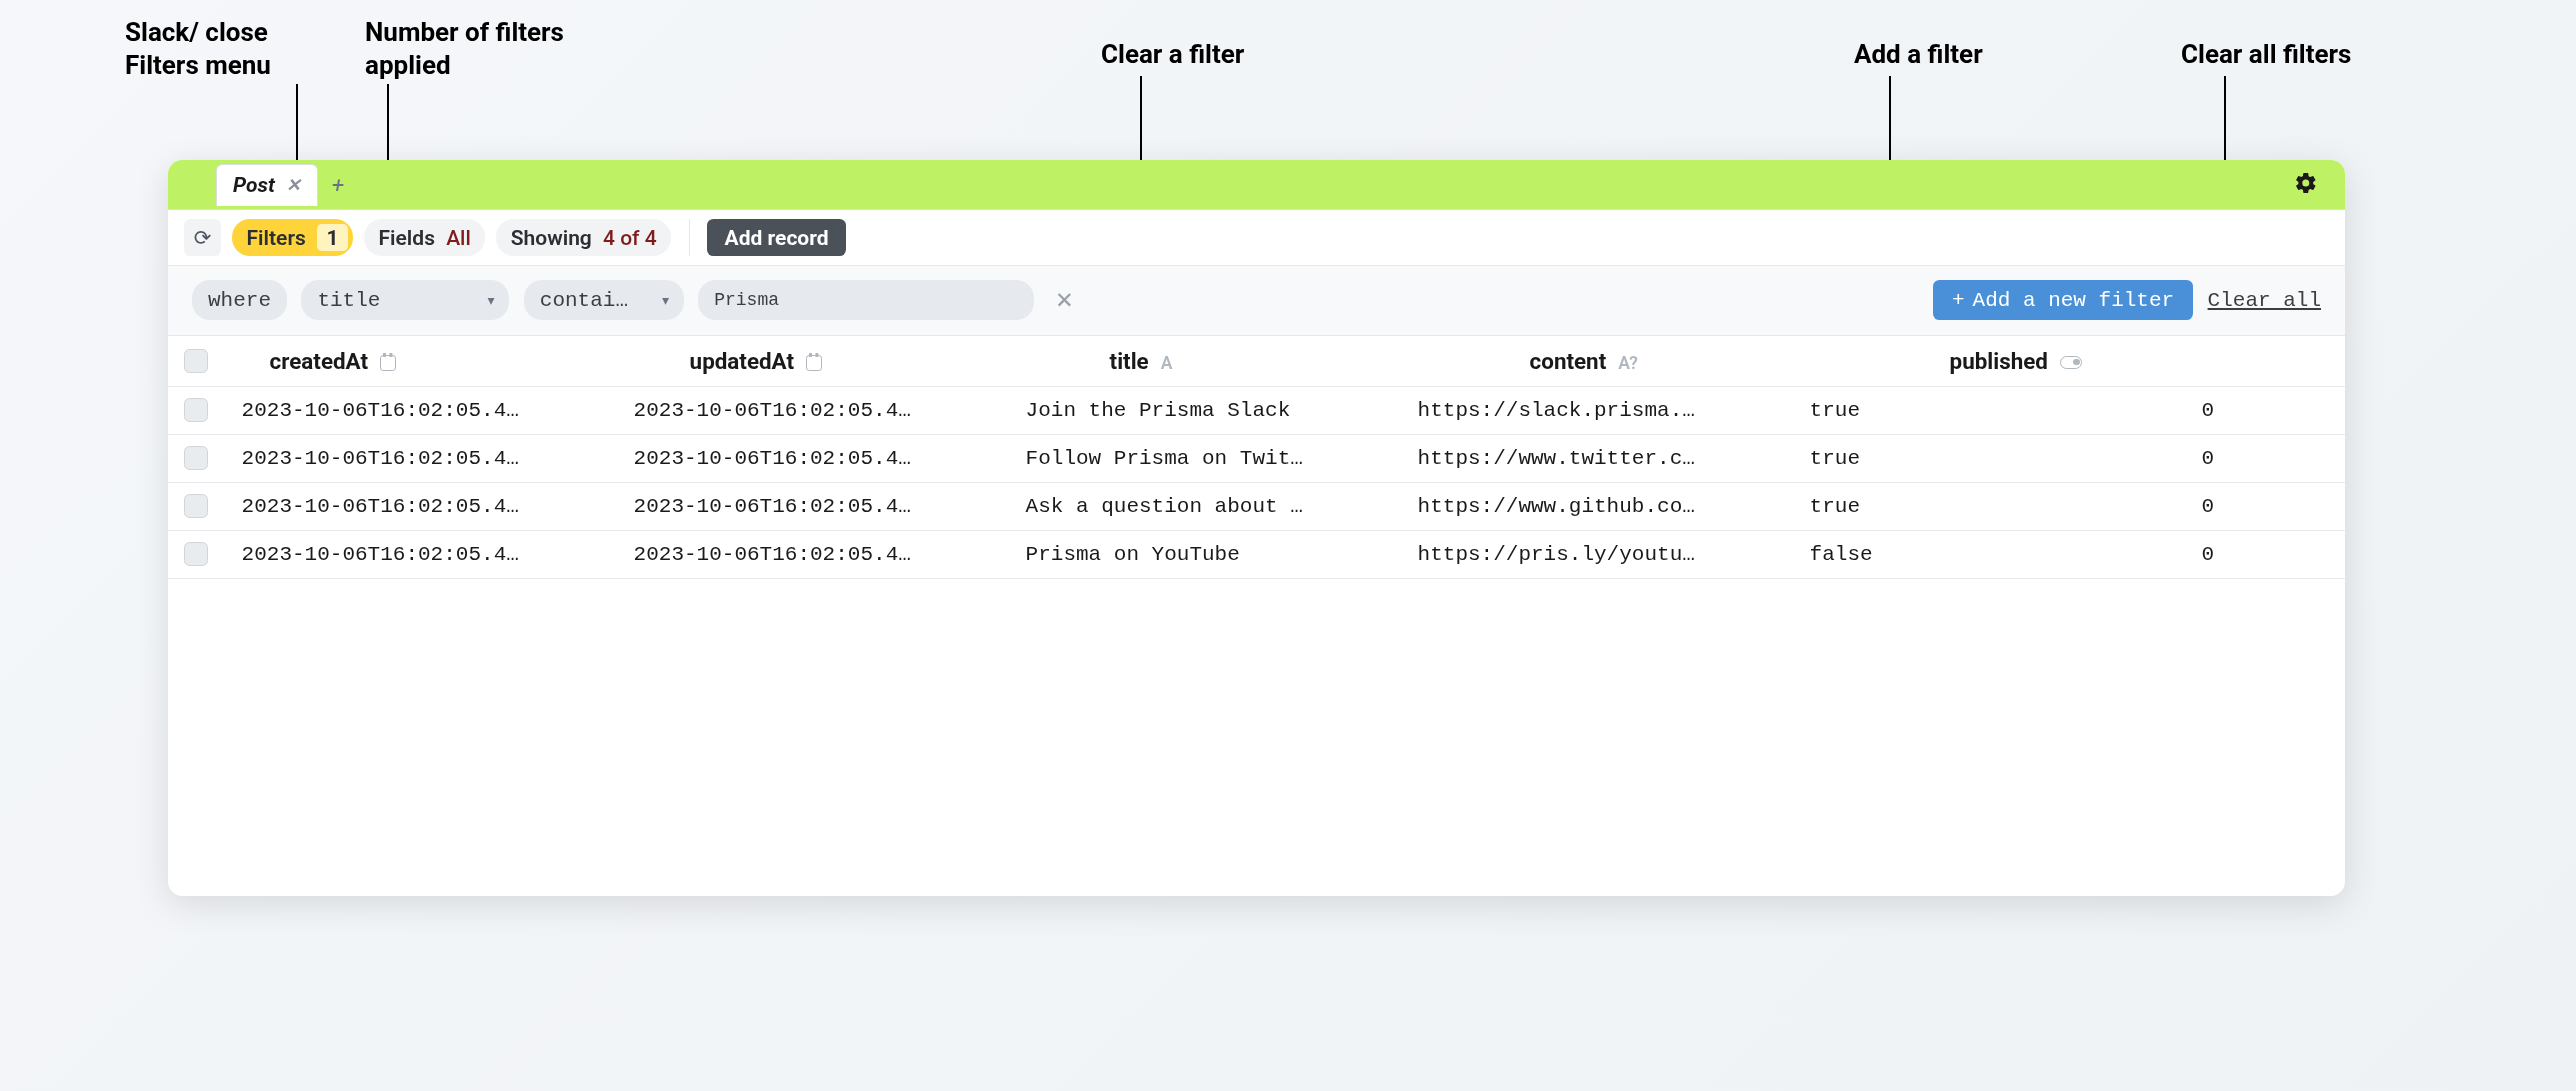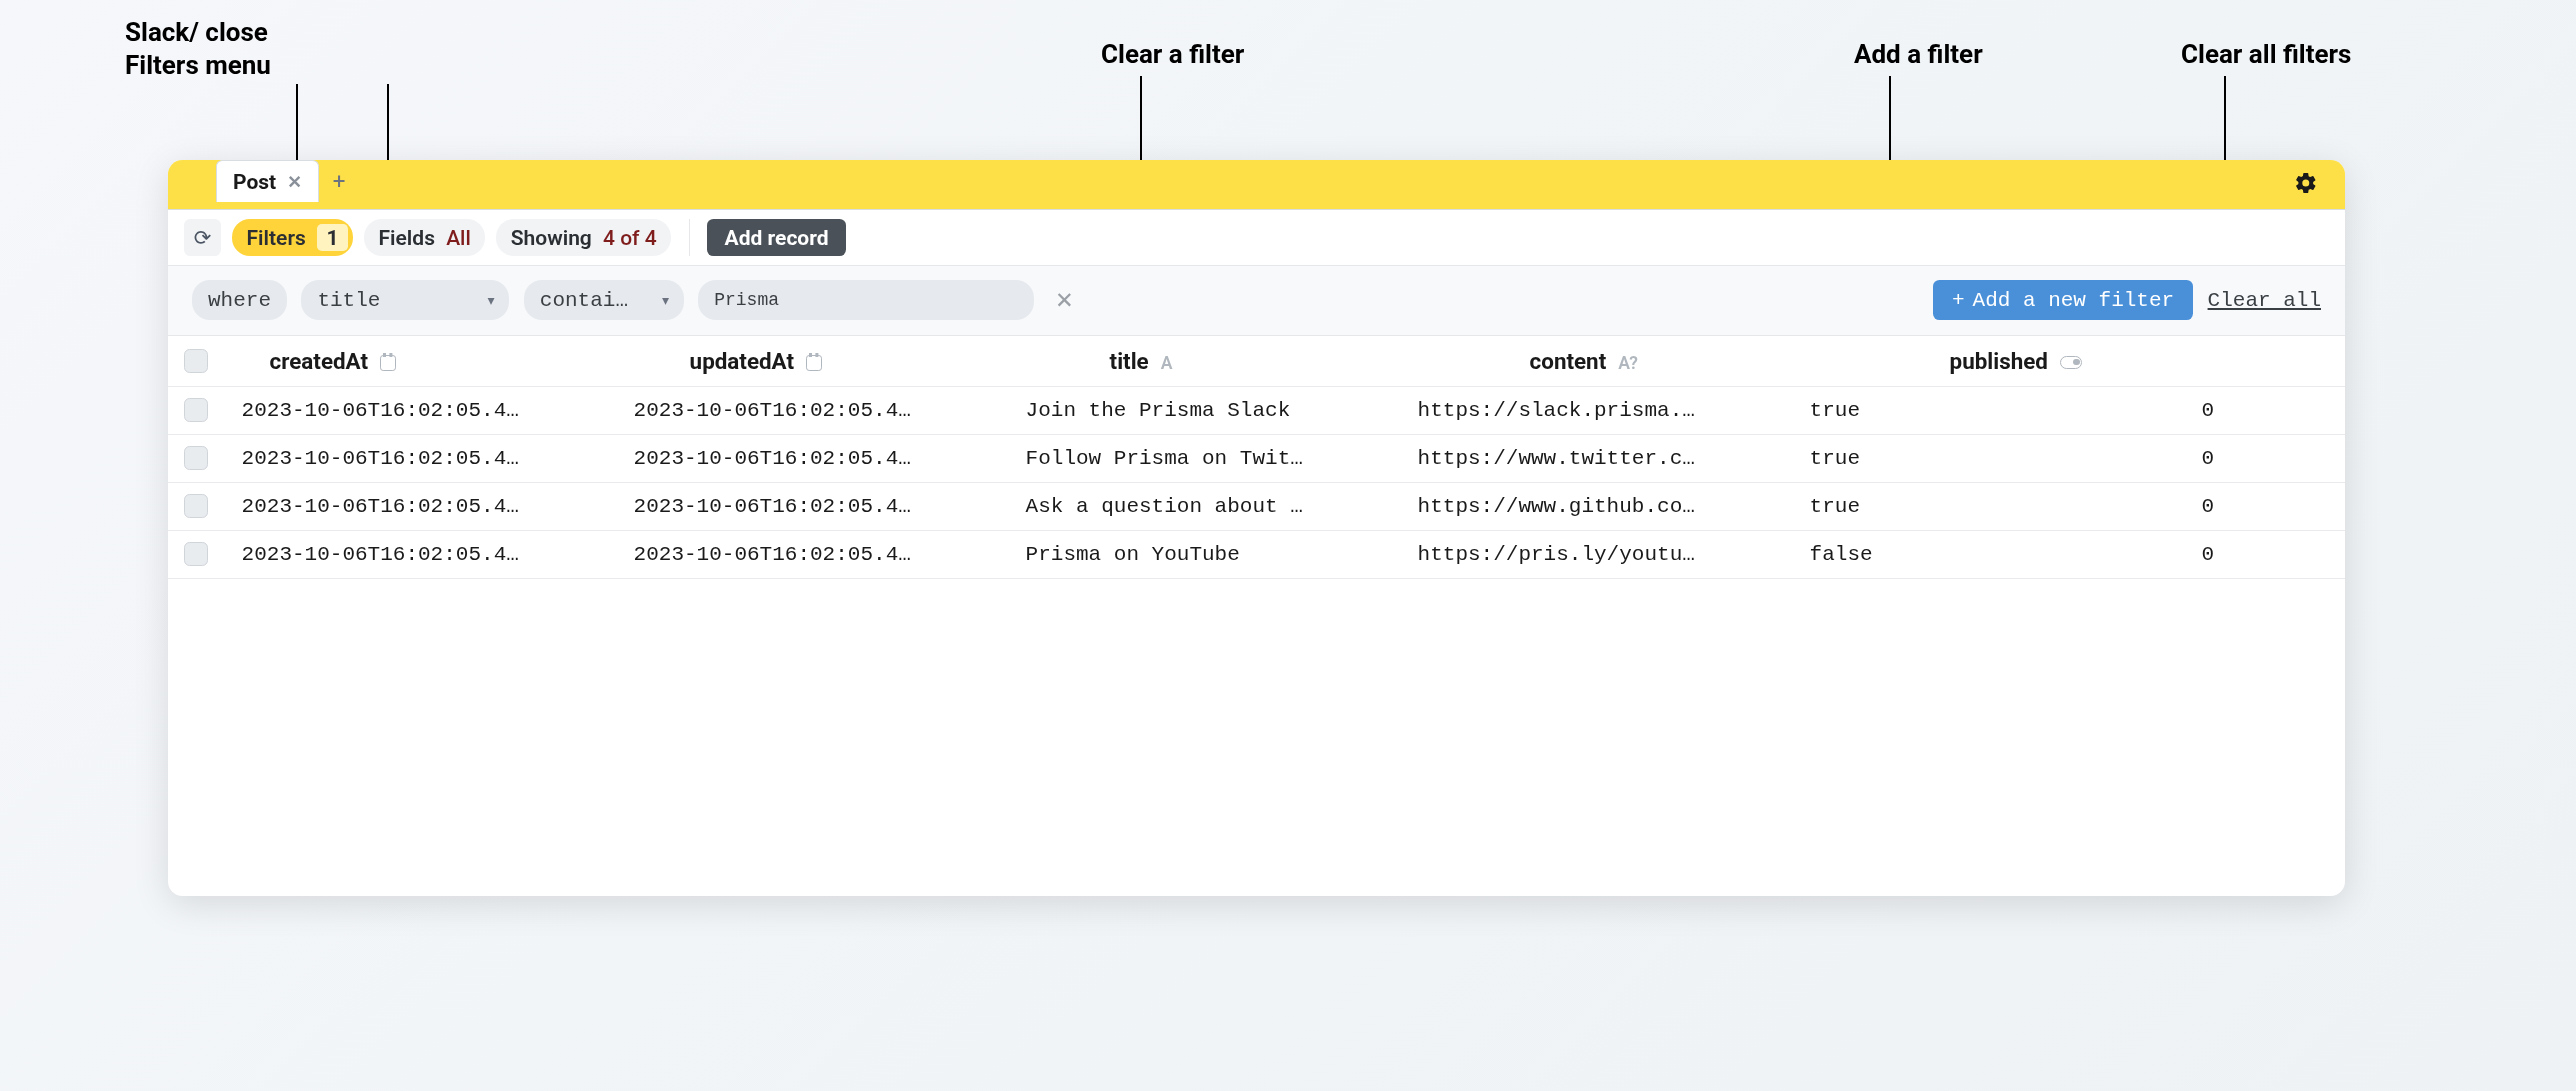--- a/index.html
+++ b/index.html
@@ -25,26 +25,27 @@
       width: 2177px; height: 736px;
       background: #fff;
       border-radius: 14.4px;
       box-shadow: 0 8px 36px rgba(0,0,0,0.12);
       overflow: hidden;
     }
 
     
     .tabbar {
       height: 50px;
-      background: #fde047;
+      background: #bef264;
       display: flex;
-      align-items: flex-start;
+      align-items: center;
       padding-left: 48px;
       border-bottom: 0.8px solid #d8dde2;
       position: relative;
+      font-style: italic;
     }
     .tab {
       background: #fff;
       height: 42px;
       padding: 0 16px;
       display: flex; align-items: center;
       border-top-left-radius: 6.4px; border-top-right-radius: 6.4px;
       border: 0.8px solid #d8dde2; border-bottom: none;
       font-weight: 700; font-size: 21px;
       gap: 11.2px;
@@ -141,20 +142,22 @@
     }
   </style>
 </head>
 <body>
 
 <div class="annotations">
   <div class="ann-label" style="top:16px; left:125px; white-space:pre;">Slack/ close
 Filters menu</div>
   <div class="ann-line" style="top:84px; left:296px; height:184px;"></div>
 
+  <div class="ann-label" style="top:16px; left:365px; white-space:pre;">Number of filters
+applied</div>
   <div class="ann-line" style="top:84px; left:387px; height:184px;"></div>
 
   <div class="ann-label" style="top:38px; left:1101px;">Clear a filter</div>
   <div class="ann-line" style="top:76px; left:1140px; height:280px;"></div>
 
   <div class="ann-label" style="top:38px; left:1854px;">Add a filter</div>
   <div class="ann-line" style="top:76px; left:1889px; height:280px;"></div>
 
   <div class="ann-label" style="top:38px; left:2181px;">Clear all filters</div>
   <div class="ann-line" style="top:76px; left:2224px; height:280px;"></div>

